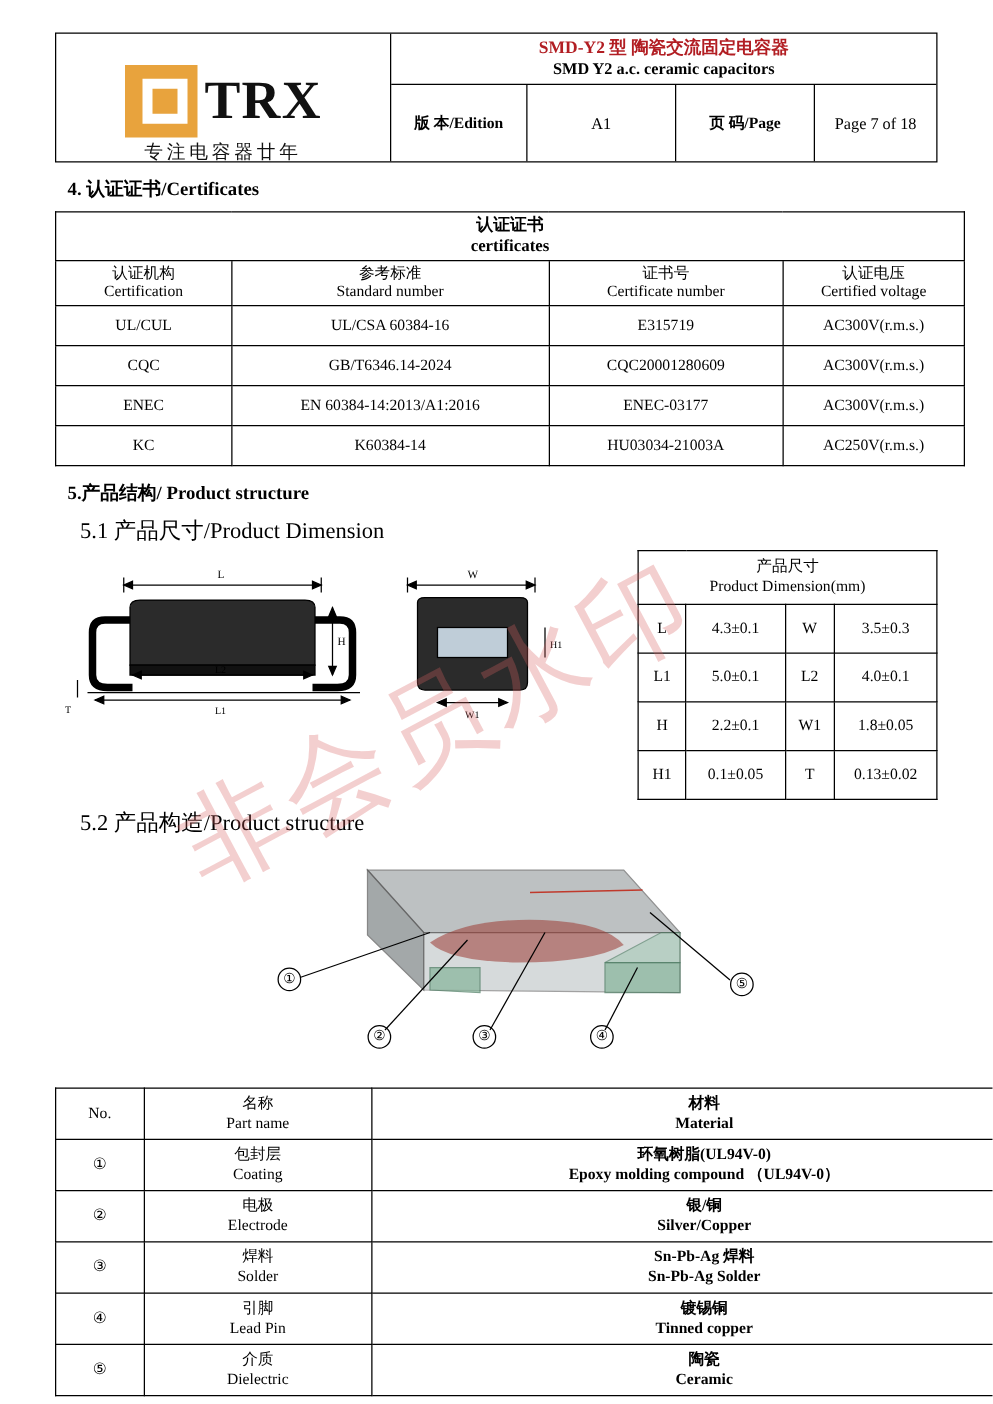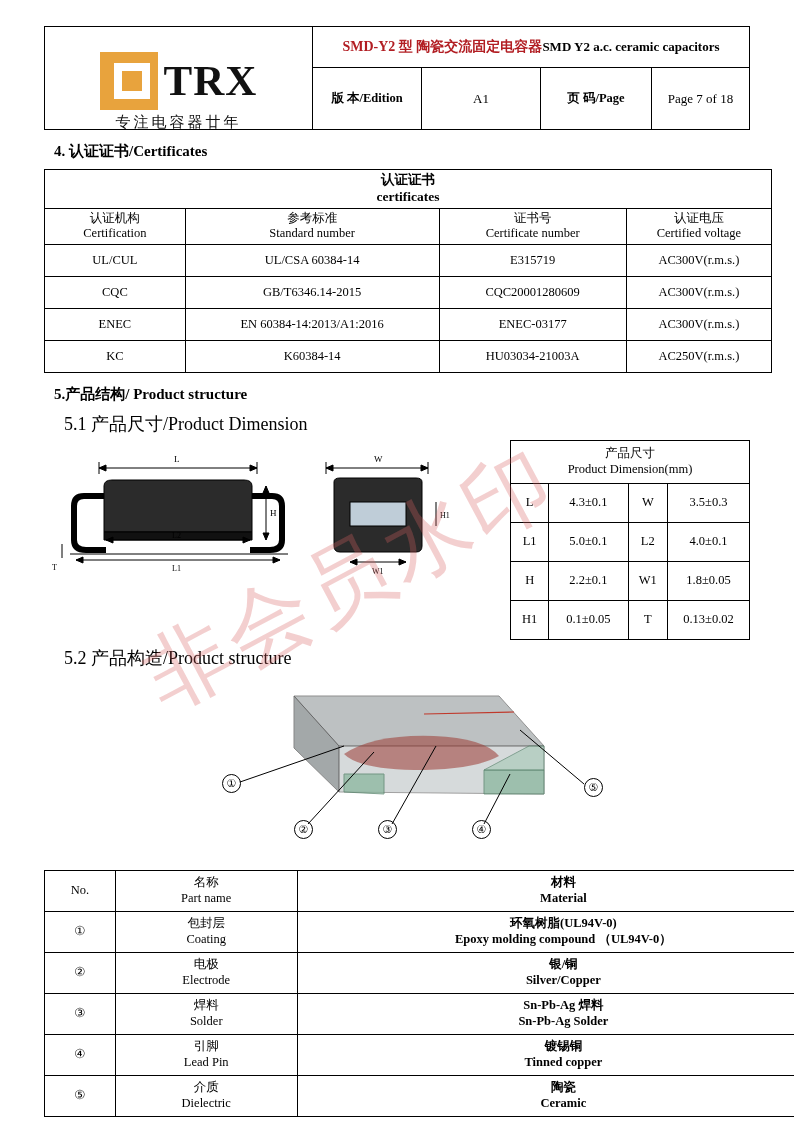--- a/index.html
+++ b/index.html
@@ -91,21 +91,21 @@
   }
   .head-right {
     flex: 1;
     display: flex;
     flex-direction: column;
   }
   .head-title {
     height: 40px;
     border-bottom: 1.2px solid #000;
     display: flex;
-    flex-direction: row;
+    flex-direction: column;
     align-items: center;
     justify-content: center;
     line-height: 1.15;
   }
   .head-title .t1 {
     color: #b21e23;
     font-weight: bold;
     font-size: 14px;
   }
   .head-title .t2 {
@@ -315,27 +315,27 @@
         <div>证书号</div>
         <div>Certificate number</div>
       </td>
       <td class="c4">
         <div>认证电压</div>
         <div>Certified voltage</div>
       </td>
     </tr>
     <tr>
       <td class="c1">UL/CUL</td>
-      <td class="c2">UL/CSA 60384-14</td>
+      <td class="c2">UL/CSA 60384-16</td>
       <td class="c3">E315719</td>
       <td class="c4">AC300V(r.m.s.)</td>
     </tr>
     <tr>
       <td class="c1">CQC</td>
-      <td class="c2">GB/T6346.14-2015</td>
+      <td class="c2">GB/T6346.14-2024</td>
       <td class="c3">CQC20001280609</td>
       <td class="c4">AC300V(r.m.s.)</td>
     </tr>
     <tr>
       <td class="c1">ENEC</td>
       <td class="c2">EN 60384-14:2013/A1:2016</td>
       <td class="c3">ENEC-03177</td>
       <td class="c4">AC300V(r.m.s.)</td>
     </tr>
     <tr>

